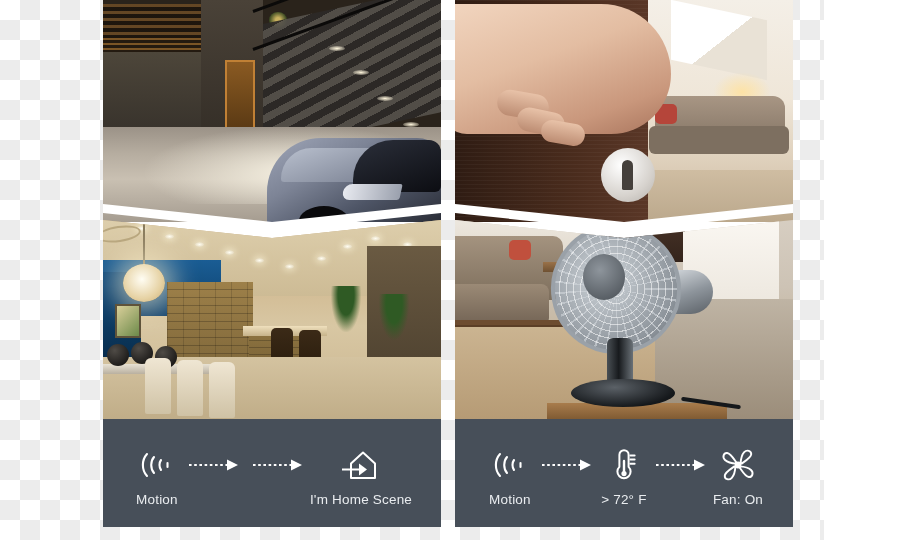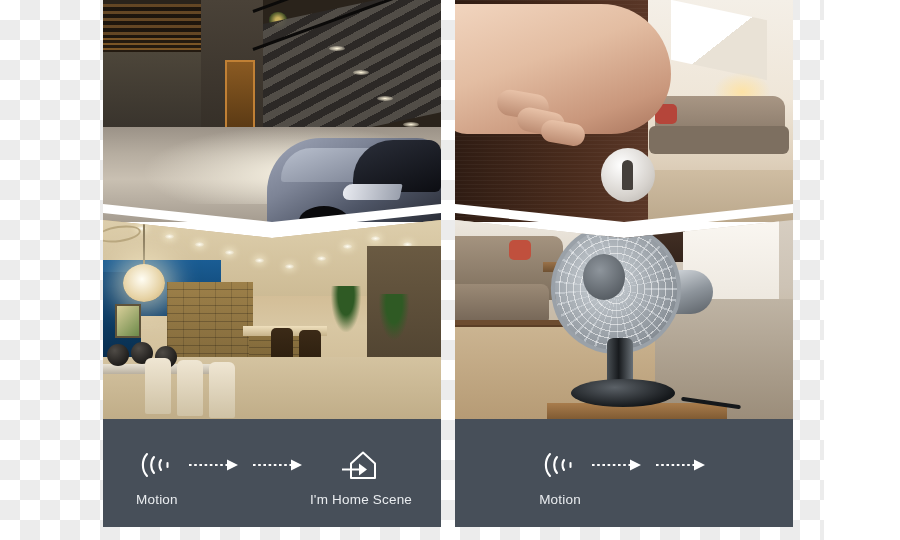--- a/index.html
+++ b/index.html
@@ -631,26 +631,51 @@
           <span class="lbl">Motion</span>
         </div>
 
         <div class="arrow">
           <svg width="50" height="12" viewBox="0 0 50 12" aria-hidden="true">
             <line x1="0" y1="6" x2="38" y2="6" stroke="#ffffff" stroke-width="2.2" stroke-dasharray="2.6 2.6" stroke-linecap="butt"></line>
             <polygon points="38,0.5 49,6 38,11.5" fill="#ffffff"></polygon>
           </svg>
         </div>
 
+        <div class="step">
+          <span class="glyph">
+            <svg width="26" height="36" viewBox="0 0 26 36" fill="none" stroke="#ffffff" stroke-width="2" stroke-linecap="round">
+              <path d="M13 3.2 a4.6 4.6 0 0 1 4.6 4.6 v12.1 a6.6 6.6 0 1 1 -9.2 0 V7.8 A4.6 4.6 0 0 1 13 3.2 Z"></path>
+              <circle cx="13" cy="26.6" r="2.6" fill="#ffffff" stroke="none"></circle>
+              <line x1="13" y1="14" x2="13" y2="25" stroke-width="2.4"></line>
+              <line x1="19.4" y1="8.4" x2="23.6" y2="8.4"></line>
+              <line x1="19.4" y1="12.6" x2="23.6" y2="12.6"></line>
+              <line x1="19.4" y1="16.8" x2="23.6" y2="16.8"></line>
+            </svg>
+          </span>
+          <span class="lbl">&gt; 72° F</span>
+        </div>
 
         <div class="arrow">
           <svg width="50" height="12" viewBox="0 0 50 12" aria-hidden="true">
             <line x1="0" y1="6" x2="38" y2="6" stroke="#ffffff" stroke-width="2.2" stroke-dasharray="2.6 2.6" stroke-linecap="butt"></line>
             <polygon points="38,0.5 49,6 38,11.5" fill="#ffffff"></polygon>
           </svg>
         </div>
 
+        <div class="step">
+          <span class="glyph">
+            <svg width="38" height="34" viewBox="0 0 38 34" fill="none" stroke="#ffffff" stroke-width="1.9" stroke-linejoin="round">
+              <path d="M17.4 14.6 C14.6 10.6, 11.6 5.4, 8.2 5.0 C4.4 4.6, 3.2 9.4, 6.0 12.0 C8.6 14.4, 13.6 15.4, 17.4 15.6 Z"></path>
+              <path d="M20.6 19.4 C23.4 23.4, 26.4 28.6, 29.8 29.0 C33.6 29.4, 34.8 24.6, 32.0 22.0 C29.4 19.6, 24.4 18.6, 20.6 18.4 Z"></path>
+              <path d="M22.6 15.6 C26.6 12.8, 31.8 9.8, 32.2 6.4 C32.6 2.6, 27.8 1.4, 25.2 4.2 C22.8 6.8, 21.8 11.8, 21.6 15.6 Z"></path>
+              <path d="M15.4 18.4 C11.4 21.2, 6.2 24.2, 5.8 27.6 C5.4 31.4, 10.2 32.6, 12.8 29.8 C15.2 27.2, 16.2 22.2, 16.4 18.4 Z"></path>
+              <circle cx="19" cy="17" r="3.4" fill="#ffffff" stroke="none"></circle>
+            </svg>
+          </span>
+          <span class="lbl">Fan: On</span>
+        </div>
 
       </div>
     </div>
   </div>
 
 </div>
 
 </body></html>

